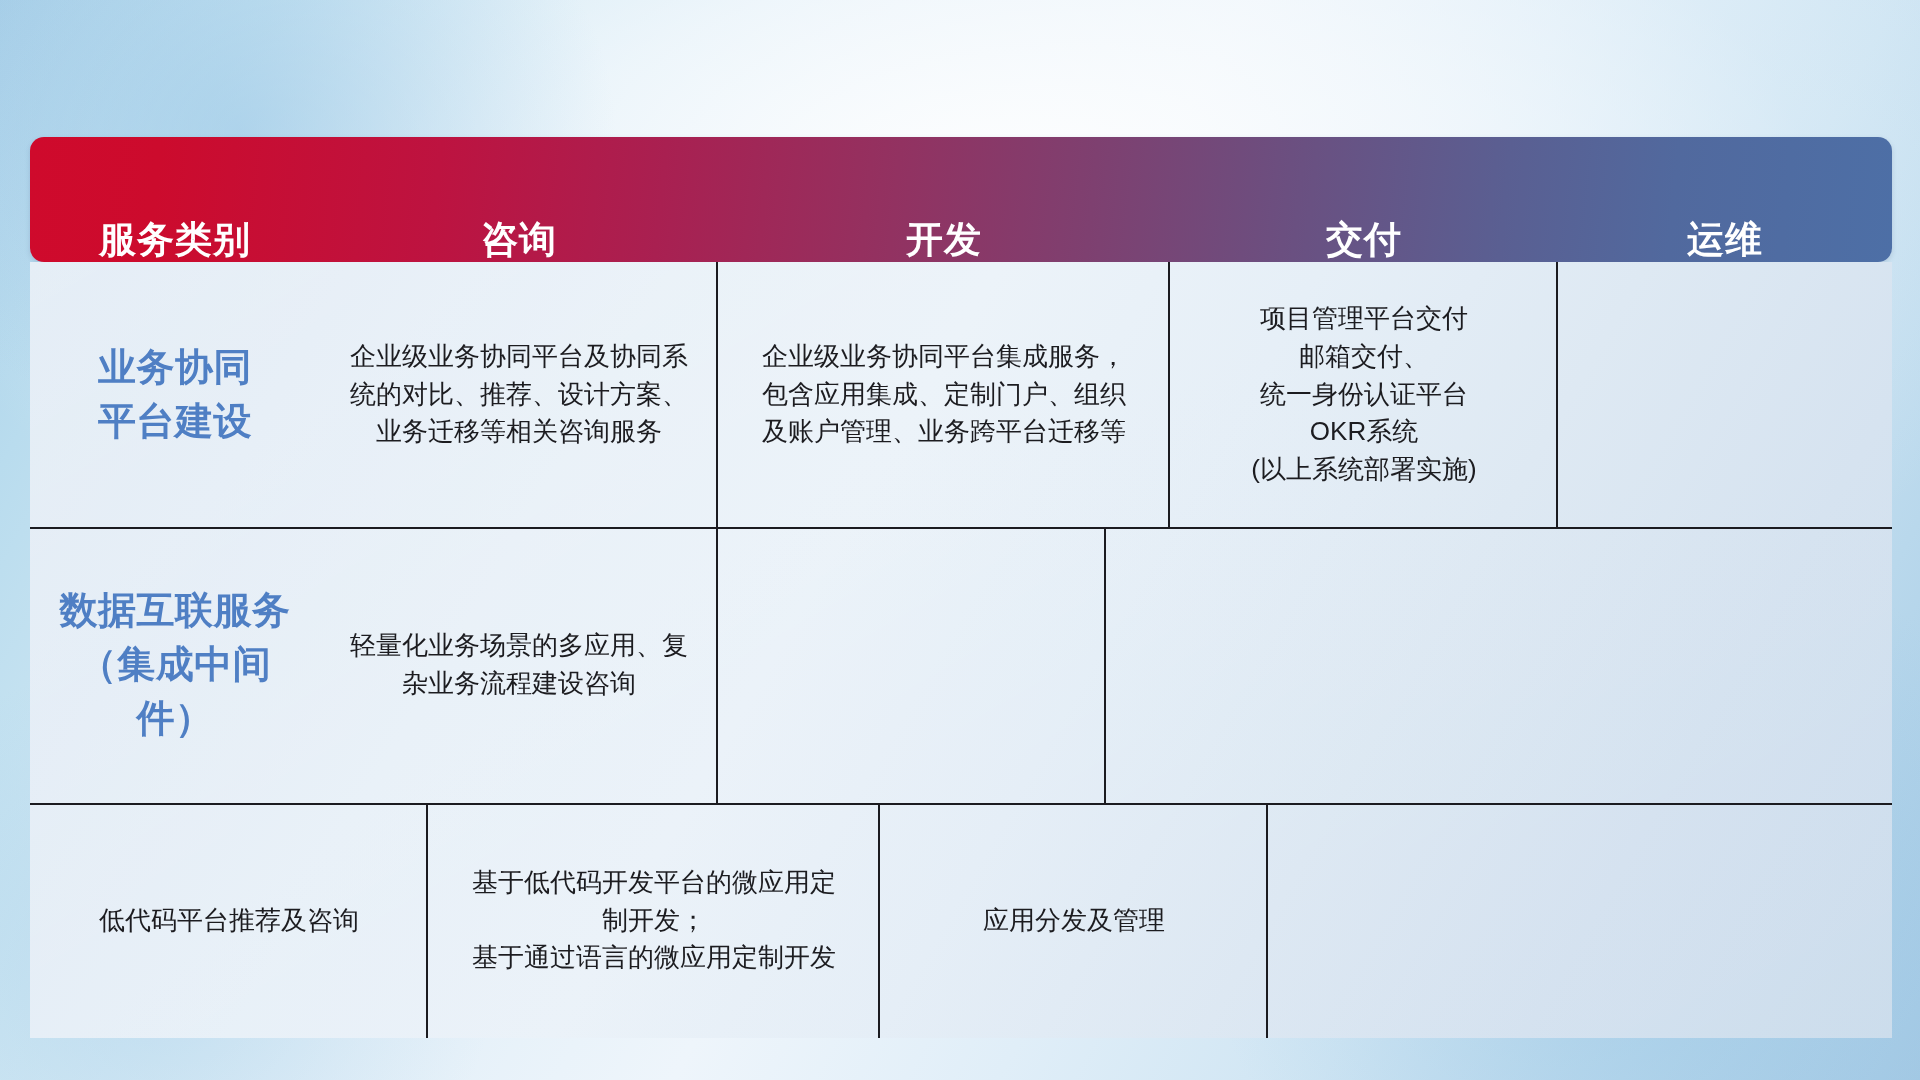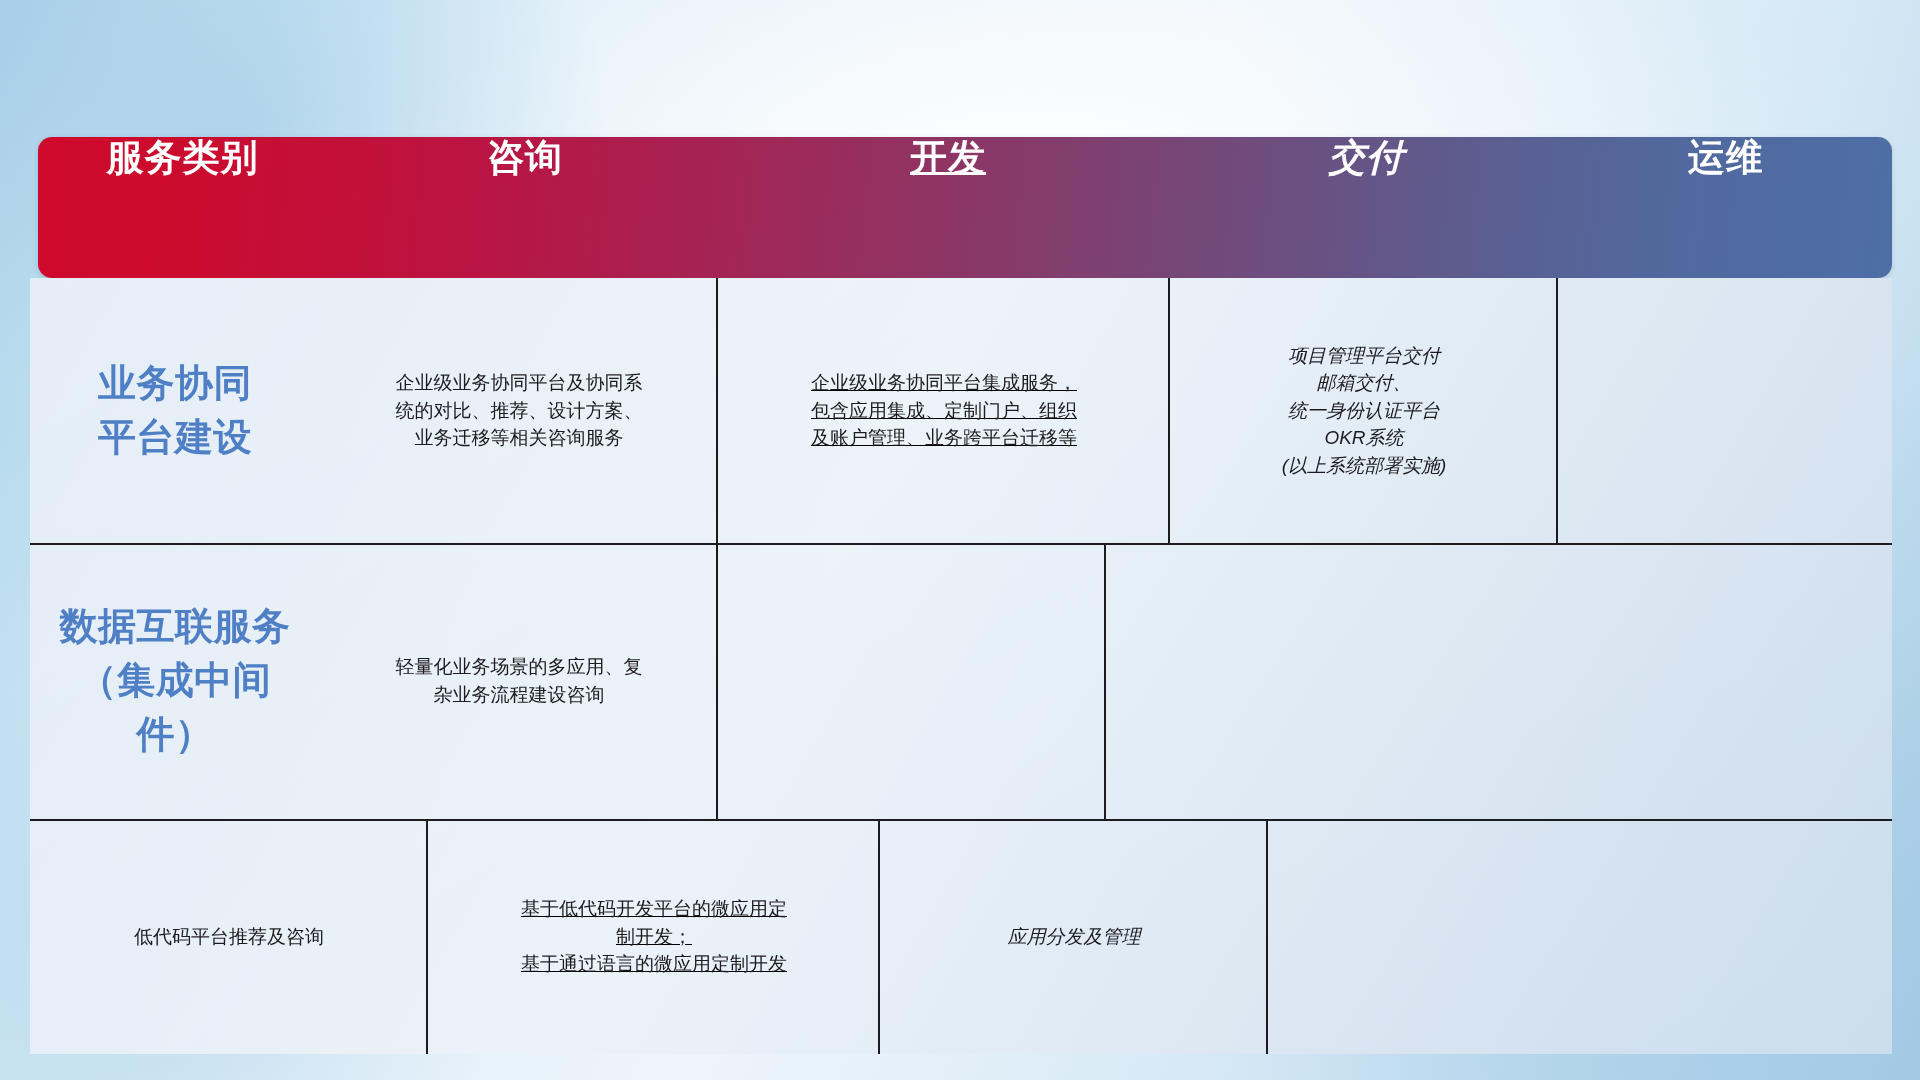--- a/index.html
+++ b/index.html
@@ -47,38 +47,37 @@
     position:absolute;
     left:30px;
     top:137px;
     width:1862px;
     height:830px;
   }
 
   
   .thead {
     position:relative;
-    height:141px;
+    height:125px;
     border-radius:14px;
     background:linear-gradient(96deg,
        #cf0a2c 0%,
        #cc0b2d 7%,
        #bd1340 22%,
        #a92051 34%,
        #95305f 45%,
        #7e4070 57%,
        #6a5081 68%,
        #5a5f92 79%,
        #51699e 88%,
        #4d6fa6 100%);
     display:flex;
-    align-items:flex-start;
+    align-items:flex-end;
     box-shadow:0 2px 5px rgba(60,80,120,0.18);
     overflow:hidden;
-    margin-left:8px;
   }
   .thead .th {
     color:#ffffff;
     font-size:37px;
     font-weight:700;
     text-align:center;
     letter-spacing:1px;
     line-height:1.15;
     white-space:nowrap;
   }
@@ -134,36 +133,36 @@
     position:absolute;
     right:0; top:0; bottom:0;
     width:2px;
     background:#1b1b20;
   }
   
 
   
   .c-cat  { width:290px; }
   .c-con  { width:398px; }
-  .c-dev  { width:452px;text-decoration:underline; }
-  .c-del  { width:388px;font-style:italic; }
+  .c-dev  { width:452px; }
+  .c-del  { width:388px; }
   .c-ops  { width:334px; }
 
   .cat-label {
     color:#4f7fc4;
     font-size:38px;
     font-weight:700;
     line-height:1.42;
     text-align:center;
     letter-spacing:0.5px;
     white-space:pre-line;
   }
   .cell-text {
     color:#1c1c20;
-    font-size:19px;
+    font-size:26px;
     line-height:1.45;
     text-align:center;
     white-space:pre-line;
     font-weight:400;
   }
 </style>
 </head>
 <body>
 
 <div class="bg-glow-tl"></div>

